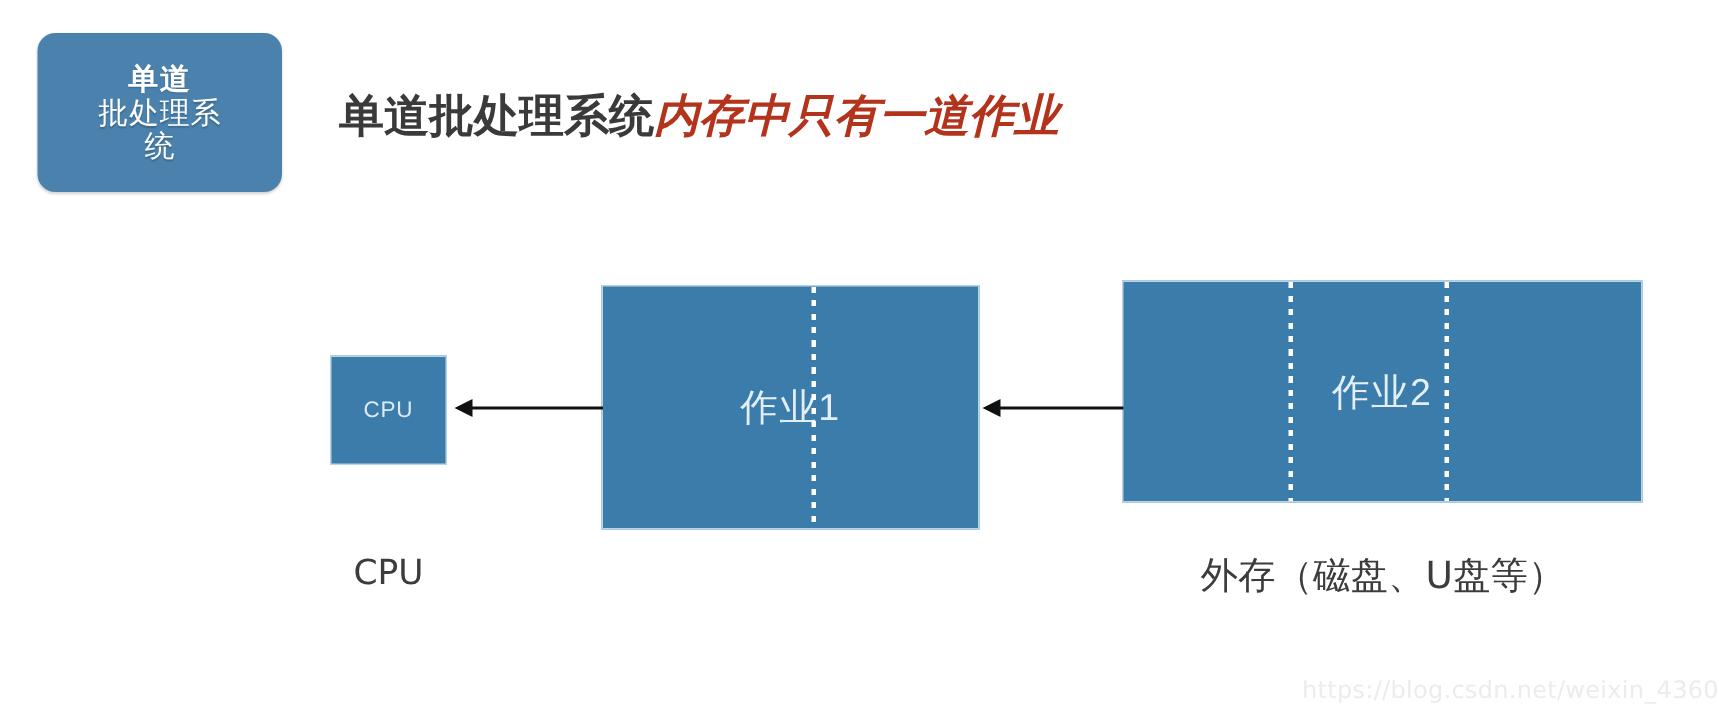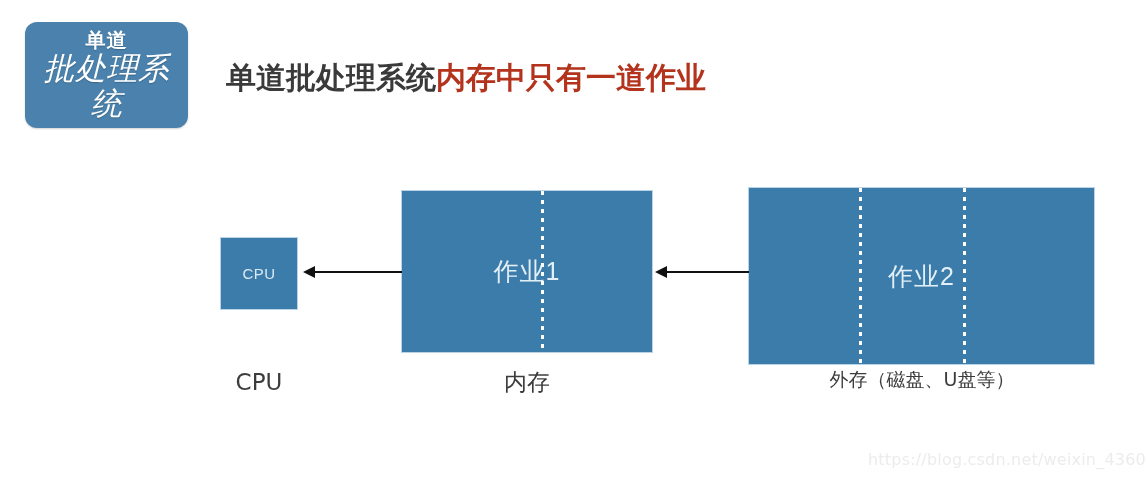--- a/index.html
+++ b/index.html
@@ -39,43 +39,43 @@
     line-height: 1.12;
     text-shadow: 0 1px 1px rgba(0,0,0,0.22);
   }
   #topic-badge .line1 {
     font-size: 20px;
     font-weight: bold;
     letter-spacing: 1px;
   }
   #topic-badge .line2,
   #topic-badge .line3 {
-    font-size: 31px;
+    font-size: 20px;
     font-weight: normal;
     letter-spacing: 0.5px;
-    font-style: italic;
   }
 
   
   #heading {
     position: absolute;
     left: 226px;
     top: 60px;
     font-family: "DejaVu Serif", "Liberation Serif", serif;
     font-size: 30px;
     line-height: 1.2;
     white-space: nowrap;
   }
   #heading .h-normal {
     color: #3a3a3a;
     font-weight: bold;
   }
   #heading .h-accent {
     color: #b3331d;
     font-weight: bold;
+    font-style: italic;
   }
 
   
   .blue-box {
     position: absolute;
     background: #3b7cab;
     border: 1px solid #b9d4e6;
     box-sizing: border-box;
   }
   #cpu-box {
@@ -122,21 +122,21 @@
       to bottom,
       #ffffff 0px, #ffffff 4px,
       rgba(255,255,255,0) 4px, rgba(255,255,255,0) 9px
     );
   }
 
   #disk-box {
     left: 748px;
     top: 187px;
     width: 347px;
-    height: 178px;
+    height: 148px;
     display: flex;
     flex-direction: column;
   }
   #disk-box .cell {
     flex: 1 1 0;
     display: flex;
     align-items: center;
     justify-content: center;
   }
   #disk-box .cell .box-text {
@@ -209,21 +209,21 @@
   #memory-caption {
     left: 447px;
     top: 367px;
     width: 160px;
     font-size: 23px;
   }
   #disk-caption {
     left: 765px;
     top: 367px;
     width: 314px;
-    font-size: 19px;
+    font-size: 25px;
   }
   #memory-note {
     left: 397px;
     top: 414px;
     width: 260px;
     font-size: 17px;
     font-weight: bold;
     color: #232323;
   }
 
@@ -276,18 +276,17 @@
   <div id="arrow-mem-to-cpu" class="arrow-left">
     <div class="head"></div>
     <div class="shaft"></div>
   </div>
   <div id="arrow-disk-to-mem" class="arrow-left">
     <div class="head"></div>
     <div class="shaft"></div>
   </div>
 
   <div id="cpu-caption" class="caption">CPU</div>
-  <div id="memory-caption" class="caption">内存</div>
   <div id="disk-caption" class="caption">外存（磁盘、U盘等）</div>
 
   <div id="watermark">https://blog.csdn.net/weixin_43606158</div>
 
 </div>
 
 </body></html>

